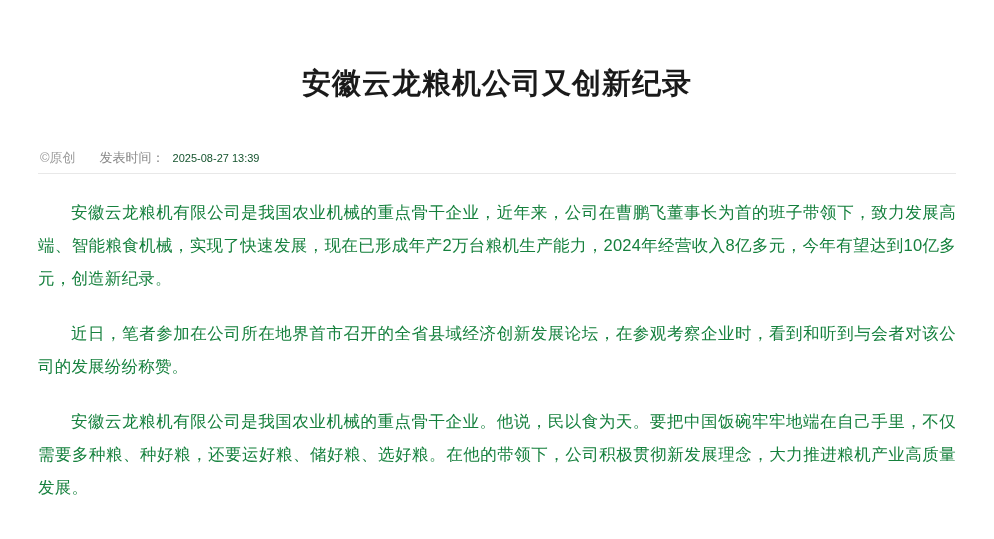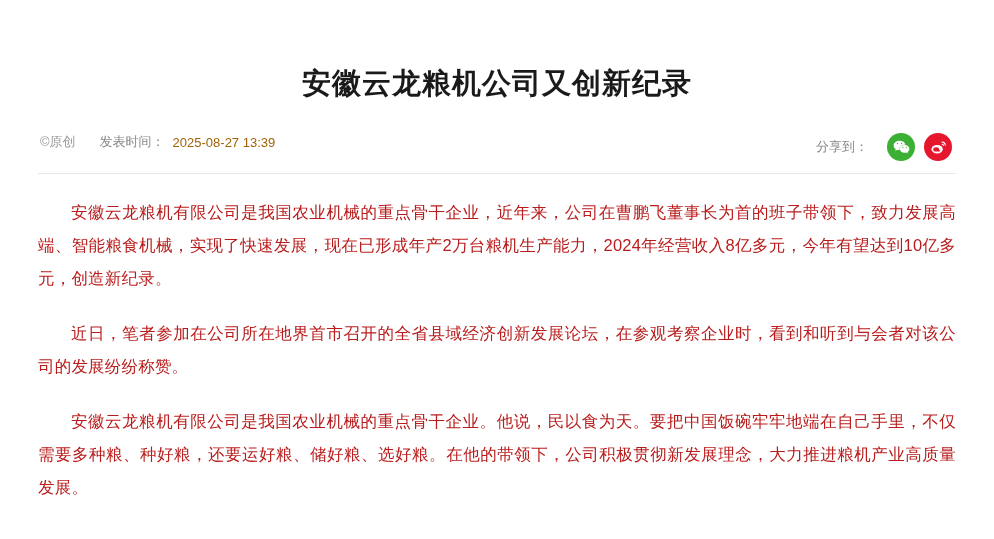--- a/index.html
+++ b/index.html
@@ -24,21 +24,21 @@
     font-size: 29px;
     font-weight: bold;
     color: #1a1a1a;
     letter-spacing: 1px;
     margin: 0;
     padding-top: 48px;
     line-height: 1.35;
   }
   .meta-bar {
     display: flex;
-    align-items: flex-start;
+    align-items: flex-end;
     justify-content: space-between;
     margin-top: 30px;
     padding: 0 4px 0 2px;
     height: 34px;
     gap: 32px;
   }
   .meta-left {
     display: flex;
     align-items: center;
     font-size: 13px;
@@ -48,22 +48,22 @@
     color: #999999;
     font-size: 13px;
   }
   .meta-publish-label {
     margin-left: 24px;
     color: #888888;
     font-size: 13px;
   }
   .meta-publish-time {
     margin-left: 8px;
-    color: #a16207;
-    font-size: 13px;
+    color: #14532d;
+    font-size: 11px;
   }
   .meta-right {
     display: flex;
     align-items: center;
   }
   .share-label {
     font-size: 13px;
     color: #888888;
     margin-right: 10px;
   }
@@ -92,61 +92,39 @@
     margin-top: 6px;
     width: 100%;
   }
   .body-text {
     padding-top: 22px;
   }
   .body-text p {
     margin: 0 0 22px 0;
     font-size: 16.5px;
     line-height: 2.0;
-    color: #b91c1c;
+    color: #15803d;
     text-indent: 2em;
     text-align: justify;
     letter-spacing: 0.2px;
   }
 </style>
 </head>
 <body>
 
 <div class="article">
 
   <h1 class="article-title">安徽云龙粮机公司又创新纪录</h1>
 
   <div class="meta-bar">
     <div class="meta-left">
       <span class="meta-origin">©原创</span>
       <span class="meta-publish-label">发表时间：</span>
       <span class="meta-publish-time">2025-08-27 13:39</span>
     </div>
-    <div class="meta-right">
-      <span class="share-label">分享到：</span>
-      <span class="share-btn share-wechat">
-        <span>
-          <svg width="17" height="15" viewBox="0 0 24 22" aria-hidden="true">
-            <path fill="#ffffff" d="M9.1 1.2C4.3 1.2 0.5 4.3 0.5 8.1c0 2.1 1.2 4 3.1 5.3L2.9 16l3-1.6c0.9 0.3 1.9 0.4 2.9 0.4h0.6c-0.2-0.5-0.3-1.1-0.3-1.7 0-3.5 3.5-6.3 7.8-6.3 0.3 0 0.6 0 0.8 0-0.6-3.2-4-5.6-8.6-5.6zM6.2 6.4c-0.6 0-1.1-0.5-1.1-1.1s0.5-1.1 1.1-1.1 1.1 0.5 1.1 1.1-0.5 1.1-1.1 1.1zM12 6.4c-0.6 0-1.1-0.5-1.1-1.1s0.5-1.1 1.1-1.1 1.1 0.5 1.1 1.1-0.5 1.1-1.1 1.1z"></path>
-            <path fill="#ffffff" d="M23.5 13.1c0-3.1-3.2-5.6-7-5.6s-7 2.5-7 5.6 3.2 5.6 7 5.6c0.8 0 1.6-0.1 2.3-0.3l2.5 1.3-0.6-2.1c1.7-1 2.8-2.6 2.8-4.5zM14.1 12.1c-0.5 0-0.9-0.4-0.9-0.9s0.4-0.9 0.9-0.9 0.9 0.4 0.9 0.9-0.4 0.9-0.9 0.9zM19 12.1c-0.5 0-0.9-0.4-0.9-0.9s0.4-0.9 0.9-0.9 0.9 0.4 0.9 0.9-0.4 0.9-0.9 0.9z"></path>
-          </svg>
-        </span>
-      </span>
-      <span class="share-btn share-weibo">
-        <span>
-          <svg width="17" height="15" viewBox="0 0 24 22" aria-hidden="true">
-            <ellipse cx="10" cy="13.5" rx="8.3" ry="6.2" fill="#ffffff"></ellipse>
-            <ellipse cx="8.6" cy="13.8" rx="4.2" ry="3.2" fill="#e6162d"></ellipse>
-            <circle cx="12.4" cy="15.6" r="1.6" fill="#e6162d"></circle>
-            <path d="M17.2 3.1c2.6 0 4.7 2.1 4.7 4.7" stroke="#ffffff" stroke-width="1.6" fill="none" stroke-linecap="round"></path>
-            <path d="M17.4 6.1c1.1 0 1.9 0.9 1.9 1.9" stroke="#ffffff" stroke-width="1.5" fill="none" stroke-linecap="round"></path>
-          </svg>
-        </span>
-      </span>
-    </div>
   </div>
 
   <div class="divider"></div>
 
   <div class="body-text">
     <p>安徽云龙粮机有限公司是我国农业机械的重点骨干企业，近年来，公司在曹鹏飞董事长为首的班子带领下，致力发展高端、智能粮食机械，实现了快速发展，现在已形成年产2万台粮机生产能力，2024年经营收入8亿多元，今年有望达到10亿多元，创造新纪录。</p>
     <p>近日，笔者参加在公司所在地界首市召开的全省县域经济创新发展论坛，在参观考察企业时，看到和听到与会者对该公司的发展纷纷称赞。</p>
     <p>安徽云龙粮机有限公司是我国农业机械的重点骨干企业。他说，民以食为天。要把中国饭碗牢牢地端在自己手里，不仅需要多种粮、种好粮，还要运好粮、储好粮、选好粮。在他的带领下，公司积极贯彻新发展理念，大力推进粮机产业高质量发展。</p>
   </div>
 

